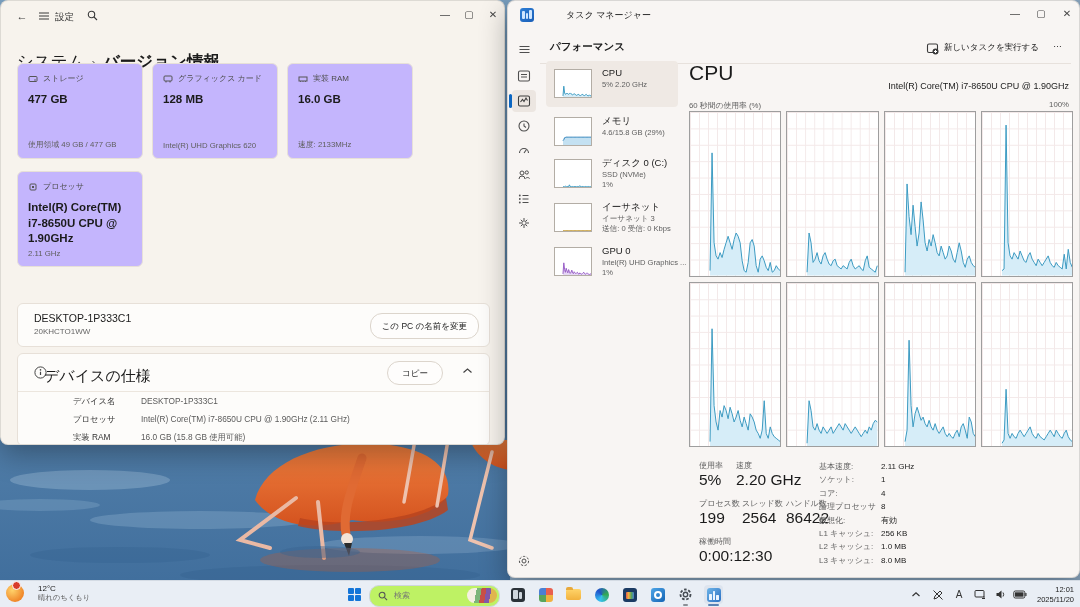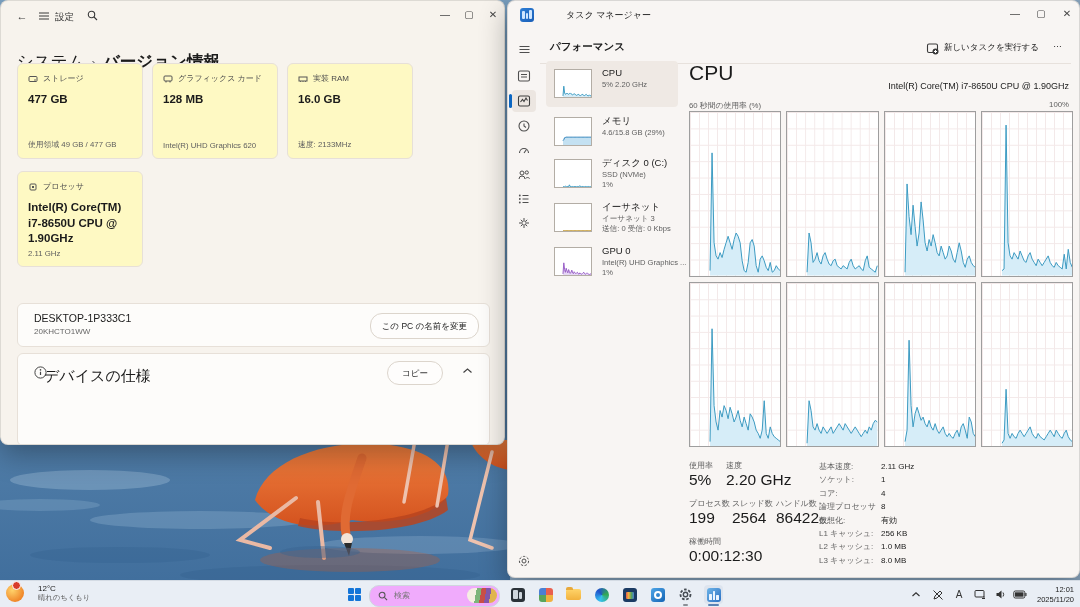--- a/index.html
+++ b/index.html
@@ -15,21 +15,21 @@
   
   .settings { left:0; top:0; width:505px; height:445px; background:#f7f3ed; border-radius:8px; border:1px solid rgba(0,0,0,.10); overflow:hidden; }
   .s-titlebar { position:absolute; left:0; top:0; width:100%; height:30px; }
   .s-tb-icon { position:absolute; top:9px; width:14px; height:14px; color:#3a3a3a; font-size:11px; line-height:13px; text-align:center; cursor:default; }
   .s-apptitle { position:absolute; left:54px; top:10px; font-size:9.5px; color:#2f2f2f; }
   .winctl { position:absolute; top:6px; width:20px; height:17px; color:#444; font-size:10px; line-height:16px; text-align:center; }
   .s-heading { position:absolute; left:16px; top:31px; font-size:16.5px; color:#1b1b1b;margin-top:19px; }
   .s-heading .root { font-weight:400; }
   .s-heading .sep { color:#6b6b6b; margin:0 7px; font-size:13px; }
   .s-heading .cur { font-weight:700; }
-  .s-card { position:absolute; width:126px; height:96px; background:#fef9c3; border:1px solid #e7e0d8; border-radius:6px; padding:9px 10px; }
+  .s-card { position:absolute; width:126px; height:96px; background:#c4b5fd; border:1px solid #e7e0d8; border-radius:6px; padding:9px 10px; }
   .s-card .lab { display:flex; align-items:center; gap:5px; font-size:8px; color:#4d4d4d; }
   .s-card .val { margin-top:8px; font-size:11.5px; font-weight:700; color:#1b1b1b; line-height:1.35; }
   .s-card .det { position:absolute; left:10px; bottom:8px; font-size:7.8px; color:#606060; }
   .s-wide { position:absolute; left:16px; width:473px; background:#fdfcfa; border:1px solid #e7e0d8; border-radius:6px; }
   .s-btn { position:absolute; background:#fefdfc; border:1px solid #dcd5cc; border-radius:12px; font-size:8.5px; color:#1b1b1b; text-align:center; }
   .pc-name { position:absolute; left:16px; top:8px; font-size:10.5px; color:#1b1b1b; }
   .pc-model { position:absolute; left:16px; top:23px; font-size:8px; color:#666; }
   .spec-title { position:absolute; left:26px; top:13px; font-size:15px; color:#1b1b1b; }
   .spec-rows { position:absolute; left:0; top:37px; width:100%; border-top:1px solid #ece6de; }
   .spec-row { height:18px; line-height:18px; padding-left:55px; font-size:8.3px; }
@@ -59,41 +59,41 @@
   .pl-l3 { position:absolute; left:56px; top:29px; font-size:7.6px; color:#5f5f5f; }
   .cpu-h { position:absolute; left:181px; top:60px; font-size:21px; color:#1b1b1b; }
   .cpu-model { position:absolute; right:10px; top:80px; font-size:9px; color:#1b1b1b; }
   .cap-l { position:absolute; left:181px; top:99px; font-size:7.8px; color:#5f5f5f; }
   .cap-r { position:absolute; right:10px; top:99px; font-size:7.8px; color:#5f5f5f; }
   .core-grid { position:absolute; left:181px; top:110px; width:384px; height:336px; display:grid; grid-template-columns:repeat(4,1fr); grid-template-rows:repeat(2,1fr); gap:5px; }
   .core-cell { position:relative; background:#fff; border:1px solid #9e9e9e;
     background-image:linear-gradient(to right,#f3e9e9 1px,transparent 1px),linear-gradient(to bottom,#f3e9e9 1px,transparent 1px);
     background-size:10% 10%; }
   .core-cell svg { position:absolute; inset:0; width:100%; height:100%; }
-  .stat { position:absolute; font-size:8px; color:#5f5f5f; white-space:nowrap; }
+  .stat { position:absolute; font-size:8px; color:#5f5f5f; white-space:nowrap;margin-left:10px; }
   .stat.big { font-size:15.5px; color:#1b1b1b; }
   .rstats { position:absolute; left:311px; top:459px; }
   .rstat { display:flex; height:13.4px; line-height:13.4px; font-size:8px; }
   .rstat .l { width:62px; color:#5f5f5f; }
   .rstat .v { color:#1b1b1b; }
 
   
   .taskbar { position:absolute; left:0; top:580px; width:1080px; height:27px; background:#e9eef5; border-top:1px solid #d4dbe4; }
   .tb-weather { position:absolute; left:6px; top:3px; display:flex; gap:14px; align-items:center;justify-content:space-between; }
   .w-icon { position:relative; width:18px; height:18px; border-radius:50%; background:radial-gradient(circle at 35% 35%,#ffd36b,#f0882a 70%); }
   .w-badge { position:absolute; left:6px; top:-3px; width:9px; height:9px; border-radius:50%; background:#d83b2a; border:1px solid #fff; }
   .w-temp { font-size:8px; color:#222; line-height:9px; }
   .w-cond { font-size:7.3px; color:#555; line-height:9px; }
   .tb-ic { position:absolute; top:4px; width:19px; height:19px; display:flex; align-items:center; justify-content:center; border-radius:4px; }
   .tb-ic.active { background:#dde4ee; }
   .tb-ic.active::after { content:""; position:absolute; left:4px; bottom:-2px; width:11px; height:2px; border-radius:2px; background:#5a83b5; }
   .tb-ic.open::after { content:""; position:absolute; left:7px; bottom:-2px; width:5px; height:2px; border-radius:2px; background:#8a8f96; }
   .start-ic { width:14px; height:14px; display:grid; grid-template-columns:6px 6px; grid-template-rows:6px 6px; gap:1px; }
   .start-ic i { background:#1475d8; border-radius:1px; }
-  .search-pill { position:absolute; left:369px; top:4px; width:131px; height:22px; background:#f0abfc; border:1px solid #cfd6de; border-radius:10px; }
+  .search-pill { position:absolute; left:369px; top:4px; width:131px; height:22px; background:#bef264; border:1px solid #cfd6de; border-radius:10px; }
   .search-pill input { position:absolute; left:24px; top:2px; width:70px; height:14px; border:none; outline:none; background:transparent; font-size:8px; color:#444; font-family:inherit; }
   .pill-img { position:absolute; right:2px; top:2px; width:30px; height:15px; border-radius:8px; background:linear-gradient(100deg,#f5efe2 30%,#7db57a 30% 45%,#c84f46 45% 60%,#8157a8 60% 75%,#e0b54e 75%); }
   .folder-ic { position:relative; width:15px; height:11px; background:linear-gradient(#ffd46a,#f2b23e); border-radius:2px; }
   .folder-ic::before { content:""; position:absolute; left:0; top:-2px; width:7px; height:3px; background:#e8a93c; border-radius:2px 2px 0 0; }
   .edge-ic { width:14px; height:14px; border-radius:50%; background:conic-gradient(from 200deg,#35c1f1,#2052cb,#34a853,#35c1f1); }
   .photos-ic { width:14px; height:14px; border-radius:3px; background:conic-gradient(#e85f4f 0 25%,#f0b13f 25% 50%,#58a55c 50% 75%,#4a7fd4 75%); }
   .dark-ic { position:relative; width:14px; height:14px; border-radius:3px; background:#2a3138; }
   .dark-ic i { position:absolute; background:#cfd6dd; border-radius:1px; }
   .store-ic { position:relative; width:14px; height:14px; border-radius:3px; background:#1b3a63; }
   .store-ic i { position:absolute; left:3px; top:4px; width:8px; height:7px; background:linear-gradient(90deg,#e85f4f,#f0b13f,#58a55c,#4a7fd4); border-radius:1px; }
@@ -224,20 +224,25 @@
       <svg style="position:absolute;left:16px;top:12px" width="13" height="13" viewBox="0 0 13 13">
           <circle cx="6.5" cy="6.5" r="5.6" fill="none" stroke="#444" stroke-width="1"></circle>
           <path d="M6.5 5.8v3.2" stroke="#444" stroke-width="1.2"></path>
           <circle cx="6.5" cy="3.9" r=".8" fill="#444"></circle>
         </svg>
       <div class="spec-title">デバイスの仕様</div>
       <div class="s-btn" style="right:46px;top:7px;height:24px;line-height:22px;padding:0 14px">コピー</div>
       <svg style="position:absolute;right:16px;top:13px" width="11" height="8" viewBox="0 0 11 8">
           <path d="M1.5 5.5 L5.5 2 L9.5 5.5" fill="none" stroke="#444" stroke-width="1.2"></path>
         </svg>
+      <div class="spec-rows">
+        <div class="spec-row"><span class="l">デバイス名</span><span class="v">DESKTOP-1P333C1</span></div>
+        <div class="spec-row"><span class="l">プロセッサ</span><span class="v">Intel(R) Core(TM) i7-8650U CPU @ 1.90GHz (2.11 GHz)</span></div>
+        <div class="spec-row"><span class="l">実装 RAM</span><span class="v">16.0 GB (15.8 GB 使用可能)</span></div>
+      </div>
     </div>
   </div>
 
   <div class="win tm">
     <div class="tm-titlebar">
       <span class="tm-appicon">
           <i style="left:2px;top:3px;width:2.5px;height:8px"></i>
           <i style="left:5.5px;top:5px;width:2.5px;height:6px"></i>
           <i style="left:9px;top:2px;width:2.5px;height:9px"></i>
         </span>

